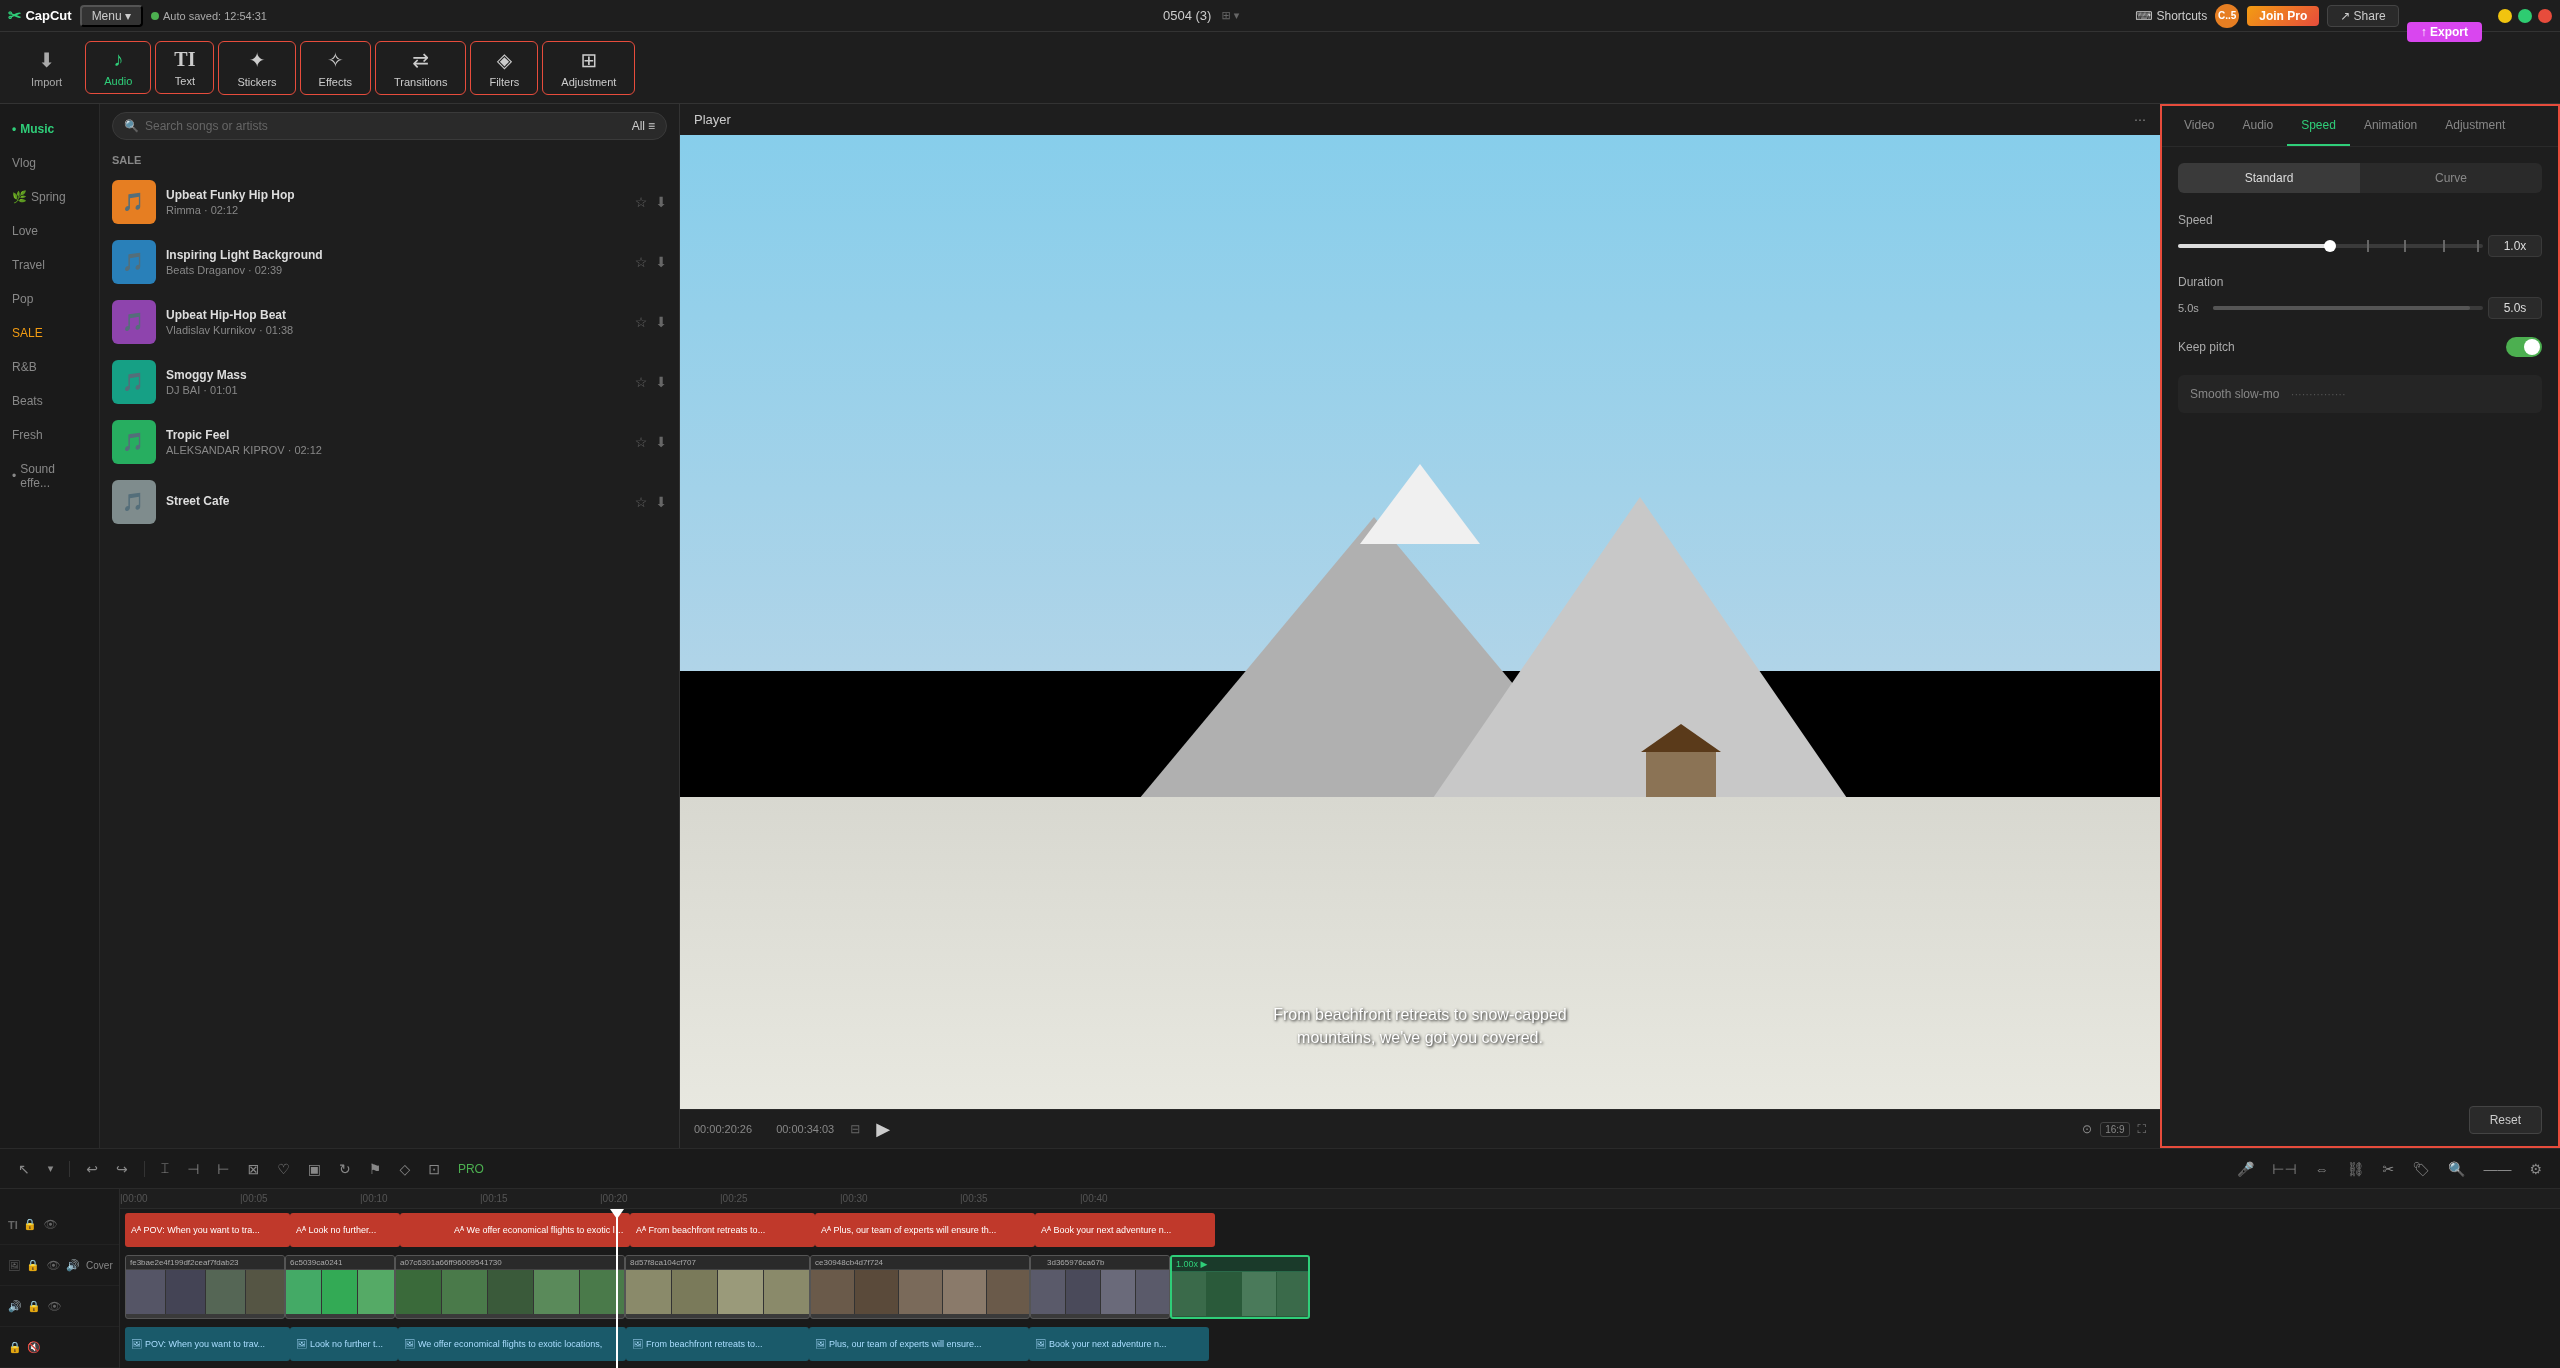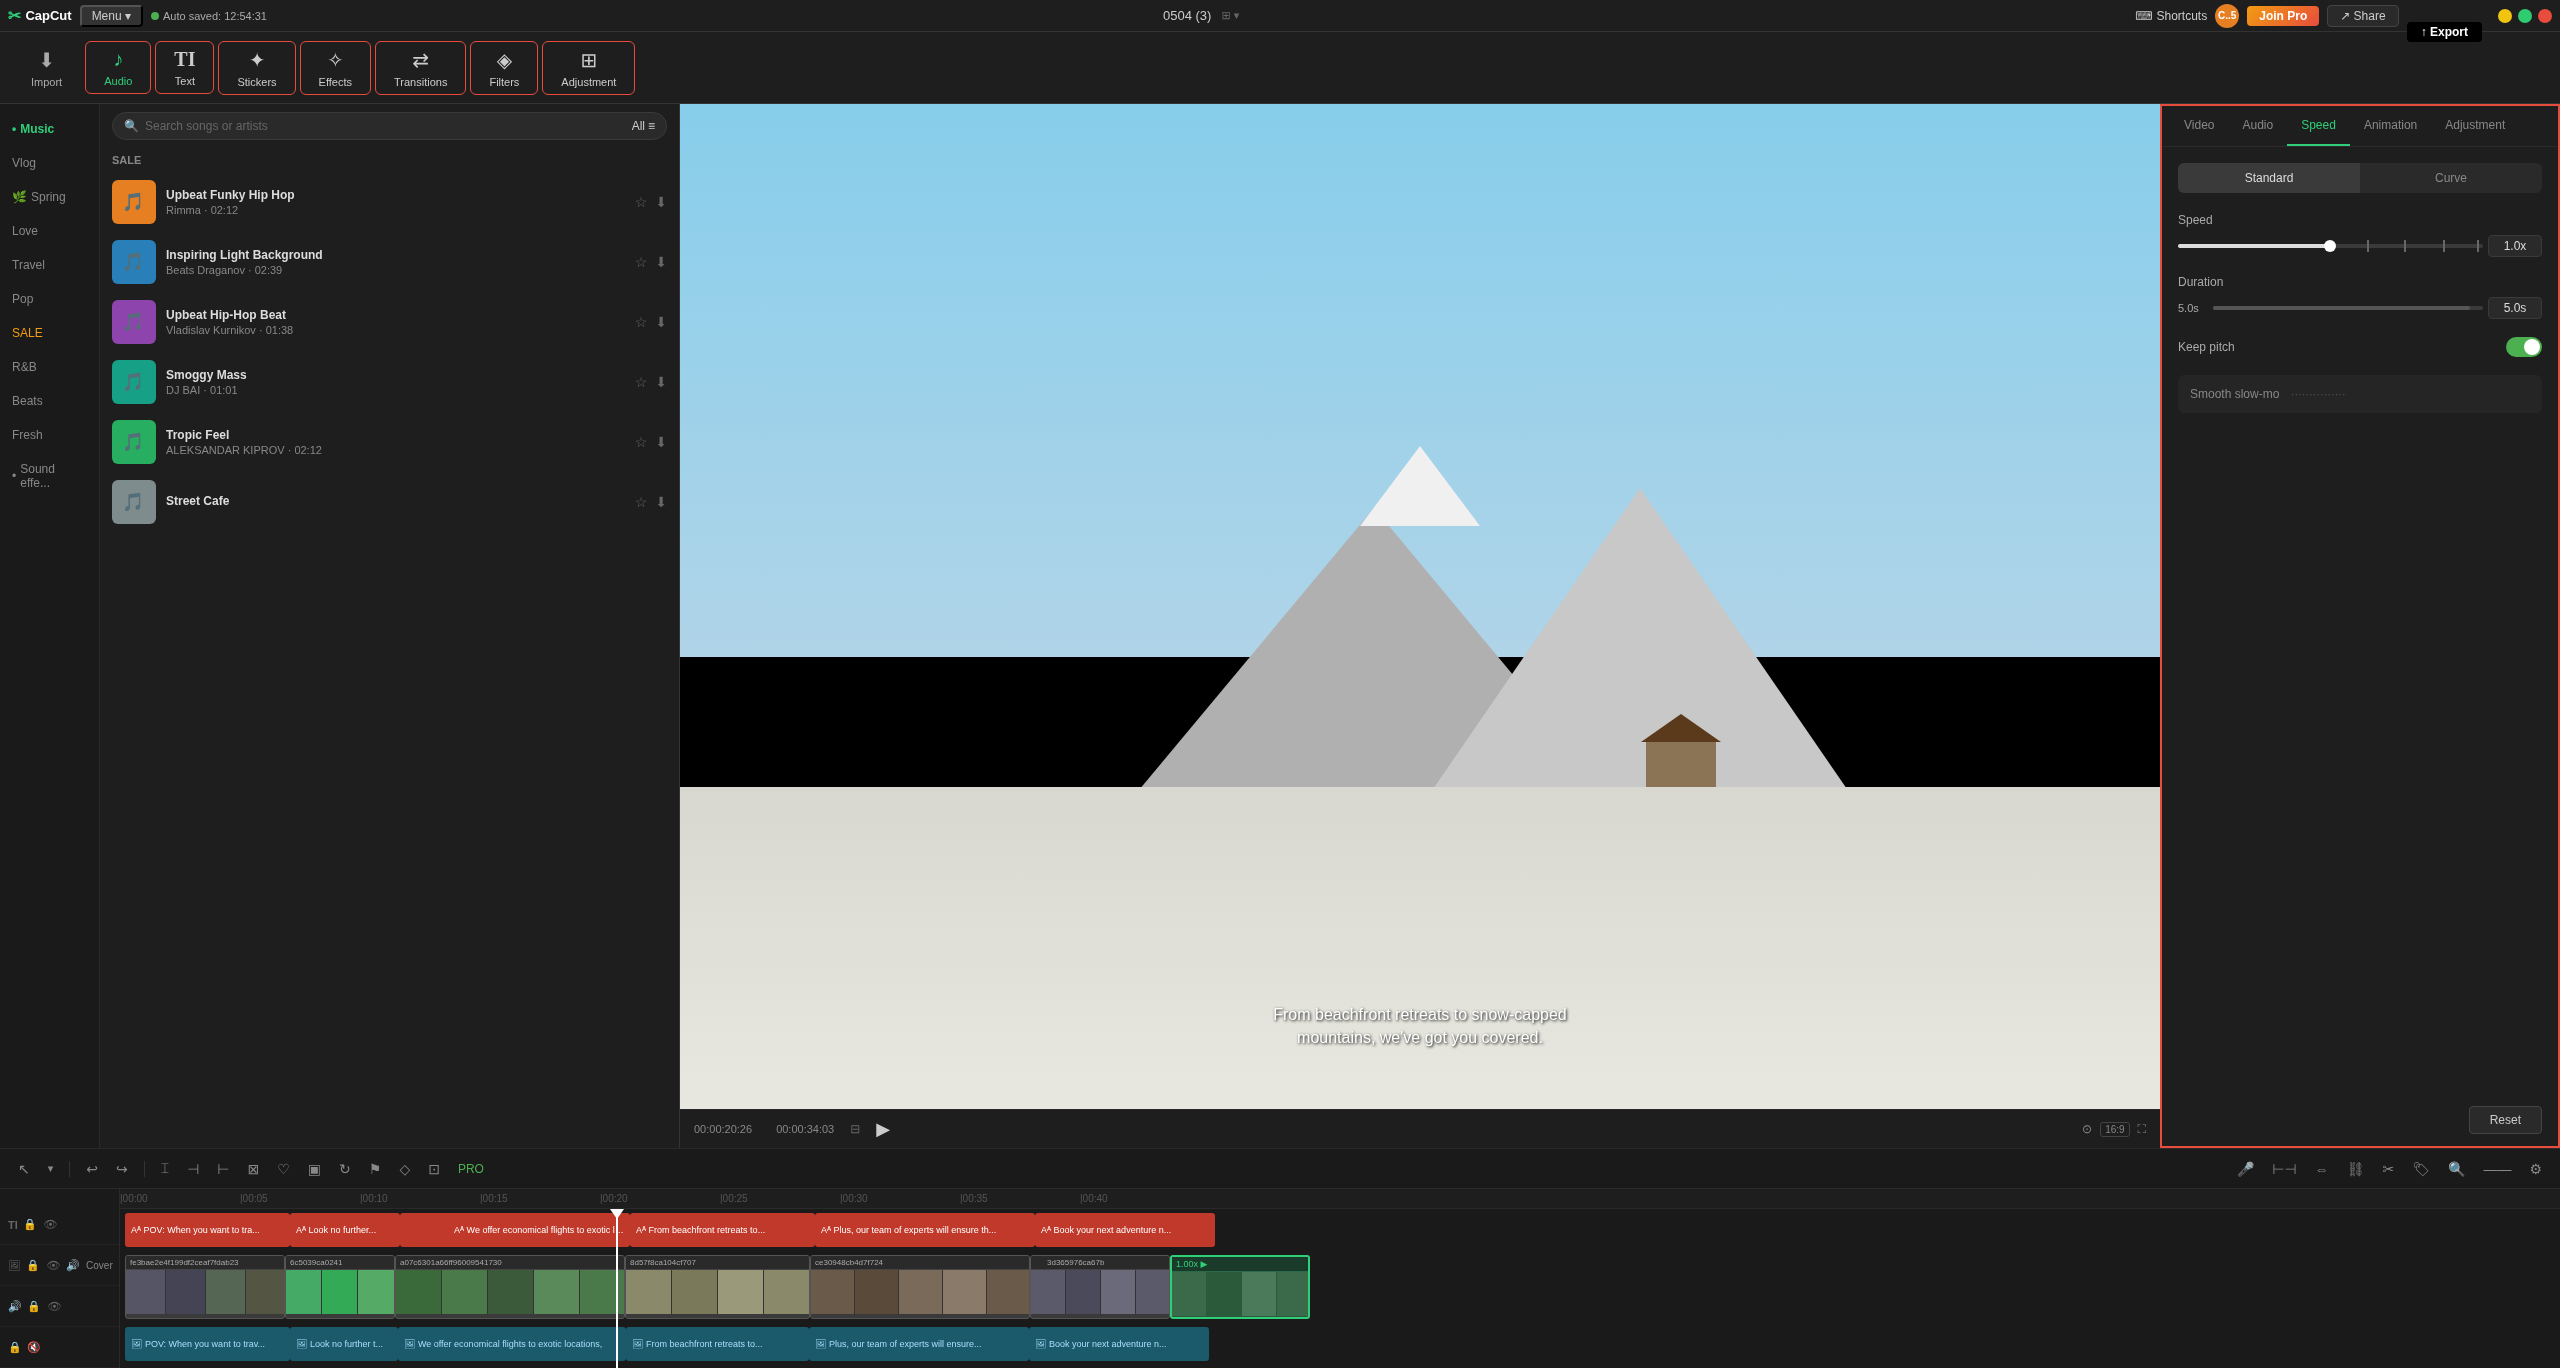--- a/index.html
+++ b/index.html
@@ -10,21 +10,21 @@
     .topbar-logo { color: #fff; font-weight: bold; font-size: 13px; display: flex; align-items: center; gap: 4px; }
     .topbar-menu { background: #333; border-radius: 4px; padding: 2px 10px; font-size: 12px; color: #ccc; cursor: pointer; }
     .topbar-autosave { display: flex; align-items: center; gap: 4px; color: #aaa; font-size: 11px; justify-content: space-between; }
     .topbar-autosave .dot { width: 8px; height: 8px; background: #4caf50; border-radius: 50%; }
     .topbar-center { flex: 1; display: flex; align-items: center; justify-content: center; font-size: 13px; color: #ccc; }
     .topbar-right { display: flex; align-items: center; gap: 8px; }
     .shortcuts-btn { color: #ccc; font-size: 12px; display: flex; align-items: center; gap: 4px; cursor: pointer; }
     .user-avatar { width: 24px; height: 24px; background: #e67e22; border-radius: 50%; display: flex; align-items: center; justify-content: center; font-size: 10px; color: #fff; font-weight: bold; }
     .join-pro-btn { background: linear-gradient(135deg, #f39c12, #e74c3c); color: #fff; border: none; border-radius: 4px; padding: 3px 12px; font-size: 12px; cursor: pointer; font-weight: bold; }
     .share-btn { background: #2a2a2a; border: 1px solid #444; color: #ccc; border-radius: 4px; padding: 3px 12px; font-size: 12px; cursor: pointer; }
-    .export-btn { background: #000000; border: none; color: #fff; border-radius: 4px; padding: 3px 14px; font-size: 12px; cursor: pointer; font-weight: bold; margin-top: 32px; }
+    .export-btn { background: #d946ef; border: none; color: #fff; border-radius: 4px; padding: 3px 14px; font-size: 12px; cursor: pointer; font-weight: bold; margin-top: 32px; }
     .window-controls { display: flex; gap: 6px; margin-left: 8px; }
     .win-btn { width: 14px; height: 14px; border-radius: 50%; cursor: pointer; }
     .win-min { background: #f1c40f; }
     .win-max { background: #2ecc71; }
     .win-close { background: #e74c3c; }
 
     
     .toolbar { display: flex; align-items: center; background: #1e1e1e; border-bottom: 1px solid #333; height: 72px; padding: 0 12px; gap: 4px; }
     .tool-item { display: flex; flex-direction: column; align-items: center; justify-content: center; padding: 6px 18px; cursor: pointer; border-radius: 6px; color: #aaa; font-size: 11px; gap: 4px; border: 1px solid transparent; }
     .tool-item.active { color: #2fce79; }
@@ -311,20 +311,24 @@
               <span>☆</span>
               <span>⬇</span>
             </div>
           </div>
         </div>
       </div>
     </div>
   </div>
 
   <div class="center-panel">
+    <div class="player-header">
+      <span class="player-title">Player</span>
+      <span class="player-dots">⋯</span>
+    </div>
     <div class="player-screen">
 
       <div class="mountain-scene">
         <div class="sky"></div>
 
         <div style="position:absolute; bottom:30%; left:30%; width:0; height:0; border-left:250px solid transparent; border-right:250px solid transparent; border-bottom:300px solid #b0b0b0;"></div>
         <div style="position:absolute; bottom:30%; left:50%; width:0; height:0; border-left:220px solid transparent; border-right:220px solid transparent; border-bottom:320px solid #c8c8c8;"></div>
 
         <div style="position:absolute; bottom:58%; left:50%; transform:translateX(-50%); width:0; height:0; border-left:60px solid transparent; border-right:60px solid transparent; border-bottom:80px solid #f0f0f0;"></div>
         <div style="position:absolute; bottom:0; left:0; right:0; height:32%; background:linear-gradient(180deg, #d8d8d0, #e8e8e0);"></div>

